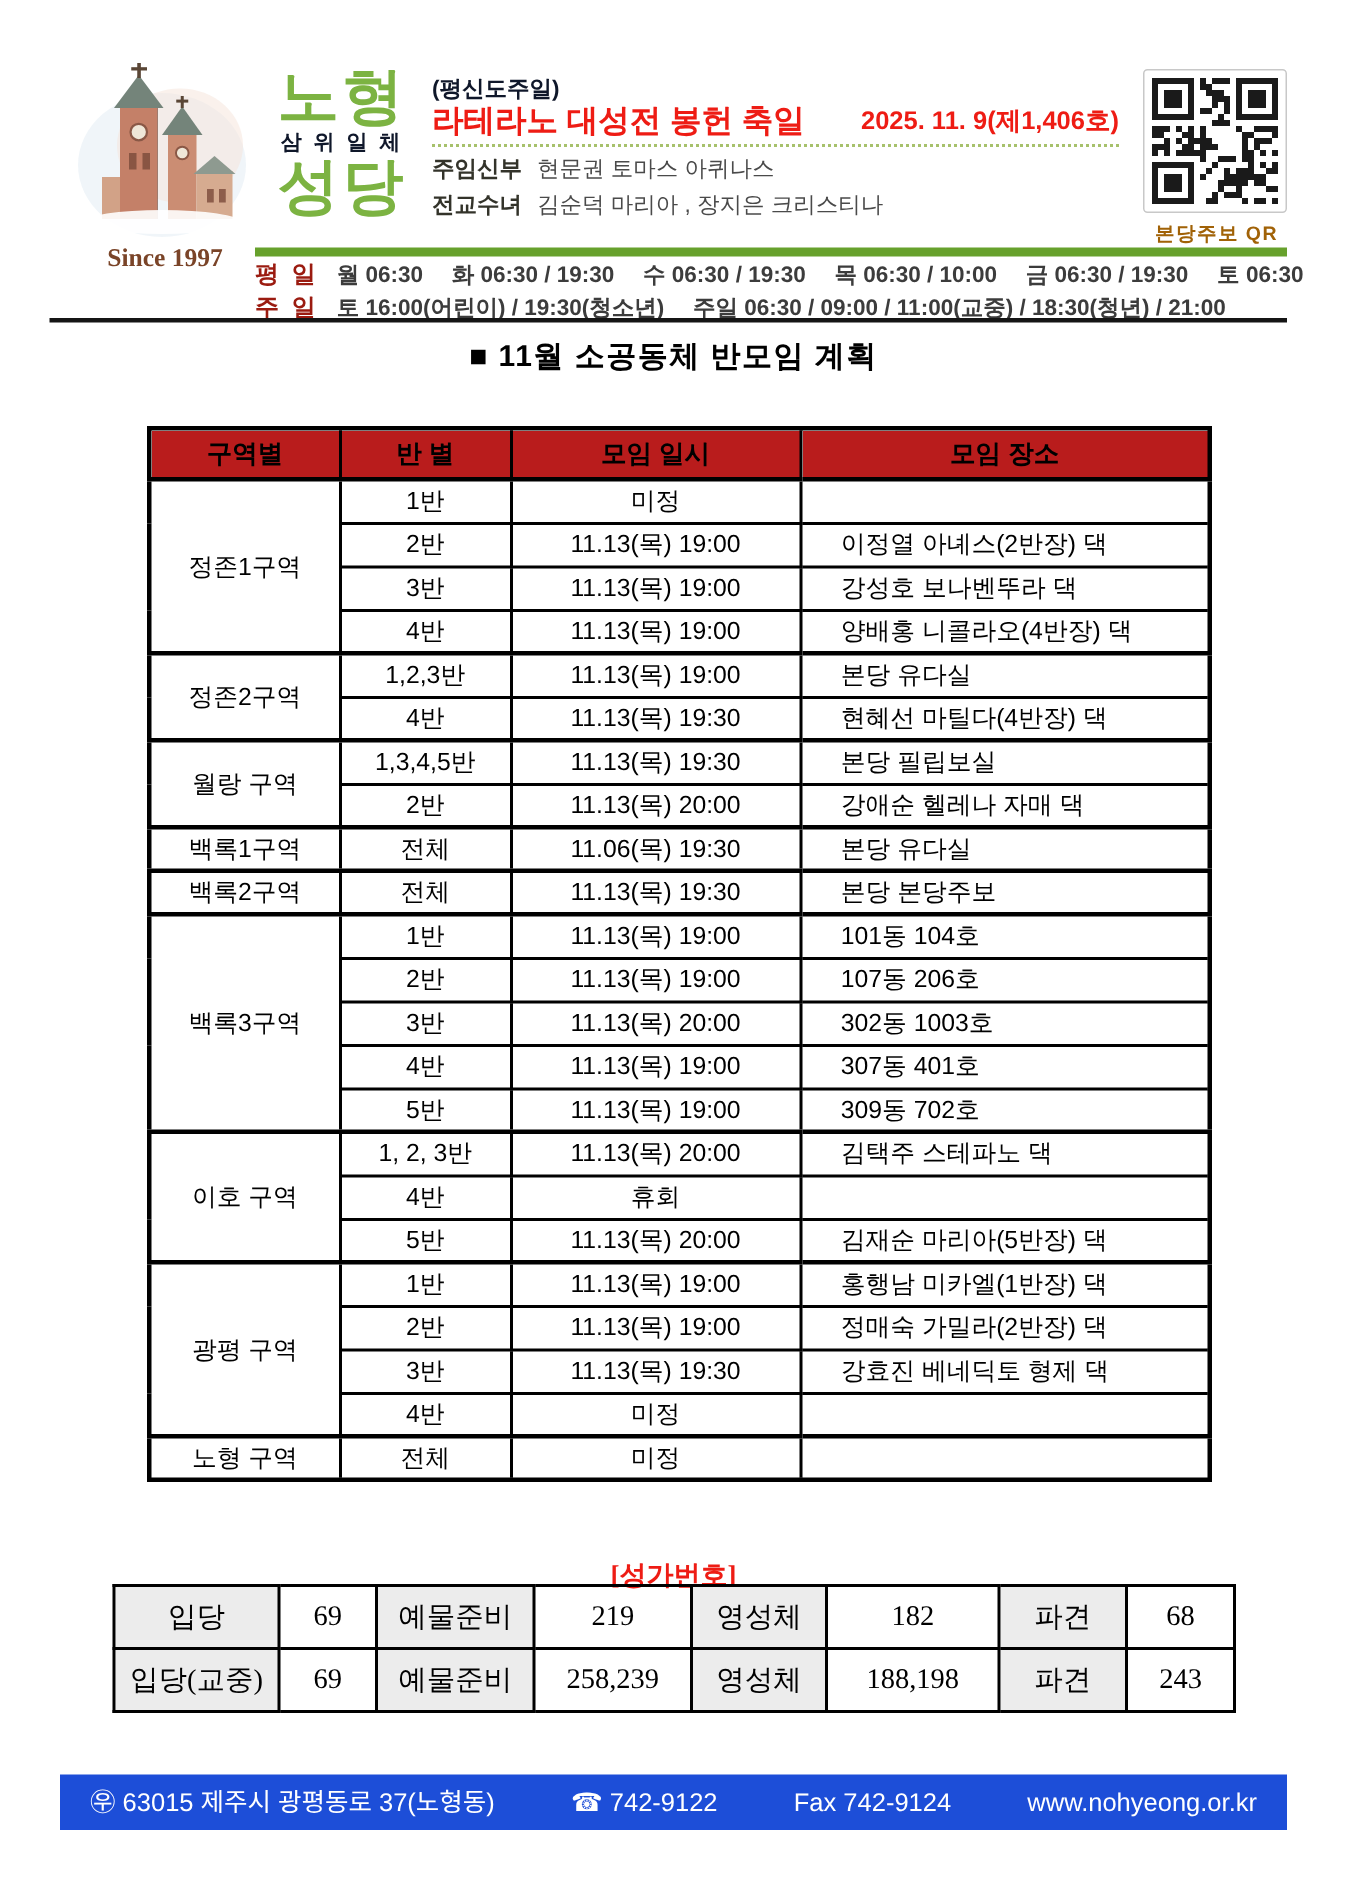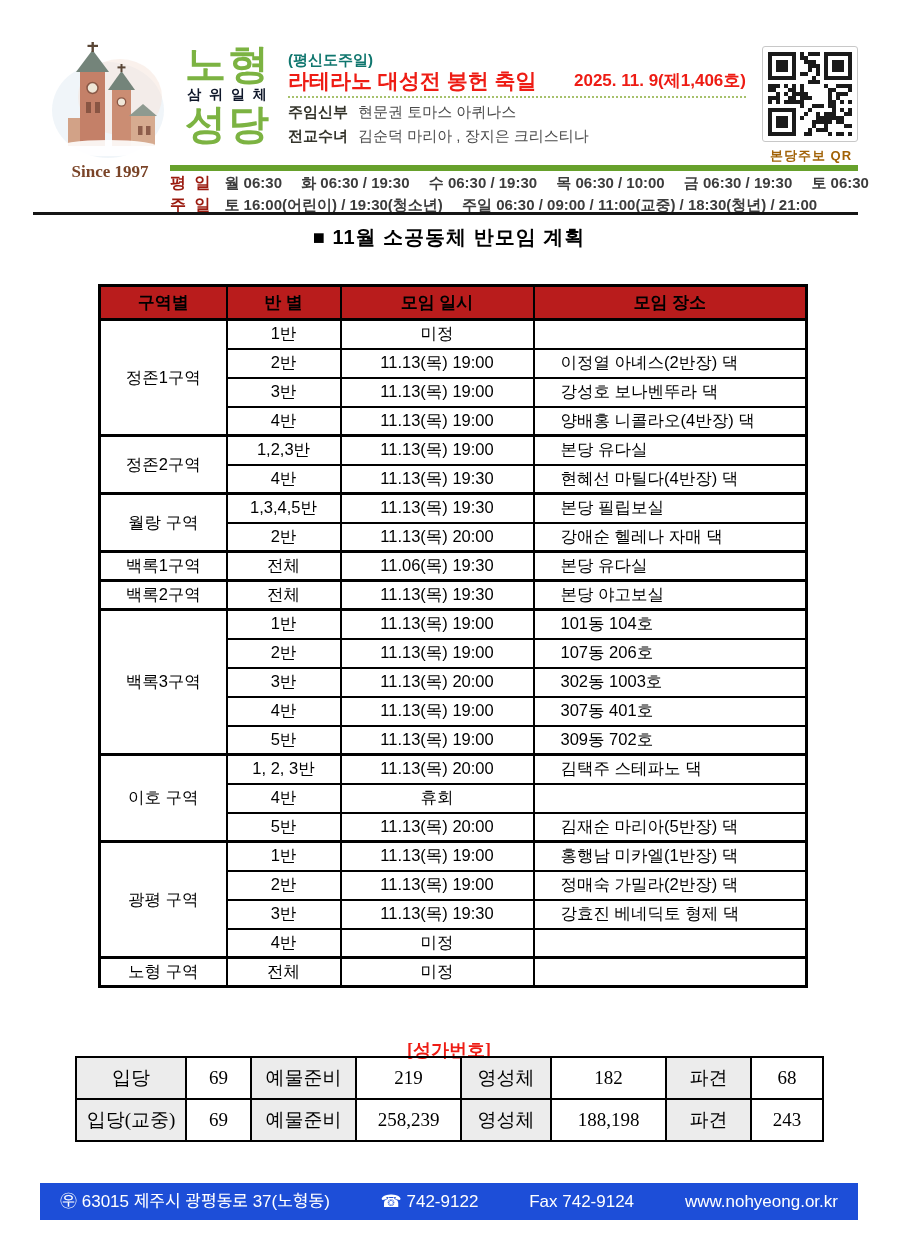--- a/index.html
+++ b/index.html
@@ -9,21 +9,21 @@
   
   .church-art { position:absolute; left:50px; top:42px; width:120px; height:120px; }
   .since { position:absolute; left:46px; top:162px; width:128px; text-align:center;
            font-family:"Liberation Serif", serif; font-weight:bold; font-size:17px; color:#7a4428; }
 
   .logo-block { position:absolute; left:174px; top:44px; width:108px; text-align:center; line-height:1; }
   .logo-top, .logo-bot { font-size:41px; font-weight:bold; color:#7cb342; letter-spacing:2px; }
   .logo-mid { font-size:14px; font-weight:bold; color:#0f172a; letter-spacing:2px; margin:2px 0 3px 0; }
 
   .info-block { position:absolute; left:288px; top:52px; width:458px; }
-  .subtitle { color:#0f766e; font-weight:bold; font-size:15px; line-height:1.1; }
+  .subtitle { color:#0f172a; font-weight:bold; font-size:15px; line-height:1.1; }
   .feast-row { display:flex; justify-content:space-between; align-items:flex-end;
                border-bottom:2px dotted #a7c16c; padding-bottom:4px; }
   .feast-title { color:#ee1c14; font-weight:bold; font-size:21px; line-height:1.1; }
   .issue { color:#ee1c14; font-weight:bold; font-size:17px; }
   .staff-row { margin-top:5px; font-size:15px; color:#4a4a4a; white-space:nowrap; }
   .staff-row .lbl { font-weight:bold; color:#33332a; margin-right:10px; }
   .staff-row .lbl2 { font-weight:bold; color:#33332a; margin:0 10px 0 48px; }
 
   .qr-block { position:absolute; left:762px; top:46px; width:98px; text-align:center; }
   .qr-box { width:96px; height:96px; border:1px solid #c8c8c8; border-radius:3px; background:#fff;
@@ -321,21 +321,21 @@
         <tr class="group-start">
           <td rowspan="1">백록1구역</td>
           <td class="col-ban">전체</td>
           <td class="col-time">11.06(목) 19:30</td>
           <td class="col-place">본당 유다실</td>
         </tr>
         <tr class="group-start">
           <td rowspan="1">백록2구역</td>
           <td class="col-ban">전체</td>
           <td class="col-time">11.13(목) 19:30</td>
-          <td class="col-place">본당 야고보실</td>
+          <td class="col-place">본당 본당주보</td>
         </tr>
         <tr class="group-start">
           <td rowspan="5">백록3구역</td>
           <td class="col-ban">1반</td>
           <td class="col-time">11.13(목) 19:00</td>
           <td class="col-place">101동 104호</td>
         </tr>
         <tr>
           <td class="col-ban">2반</td>
           <td class="col-time">11.13(목) 19:00</td>

